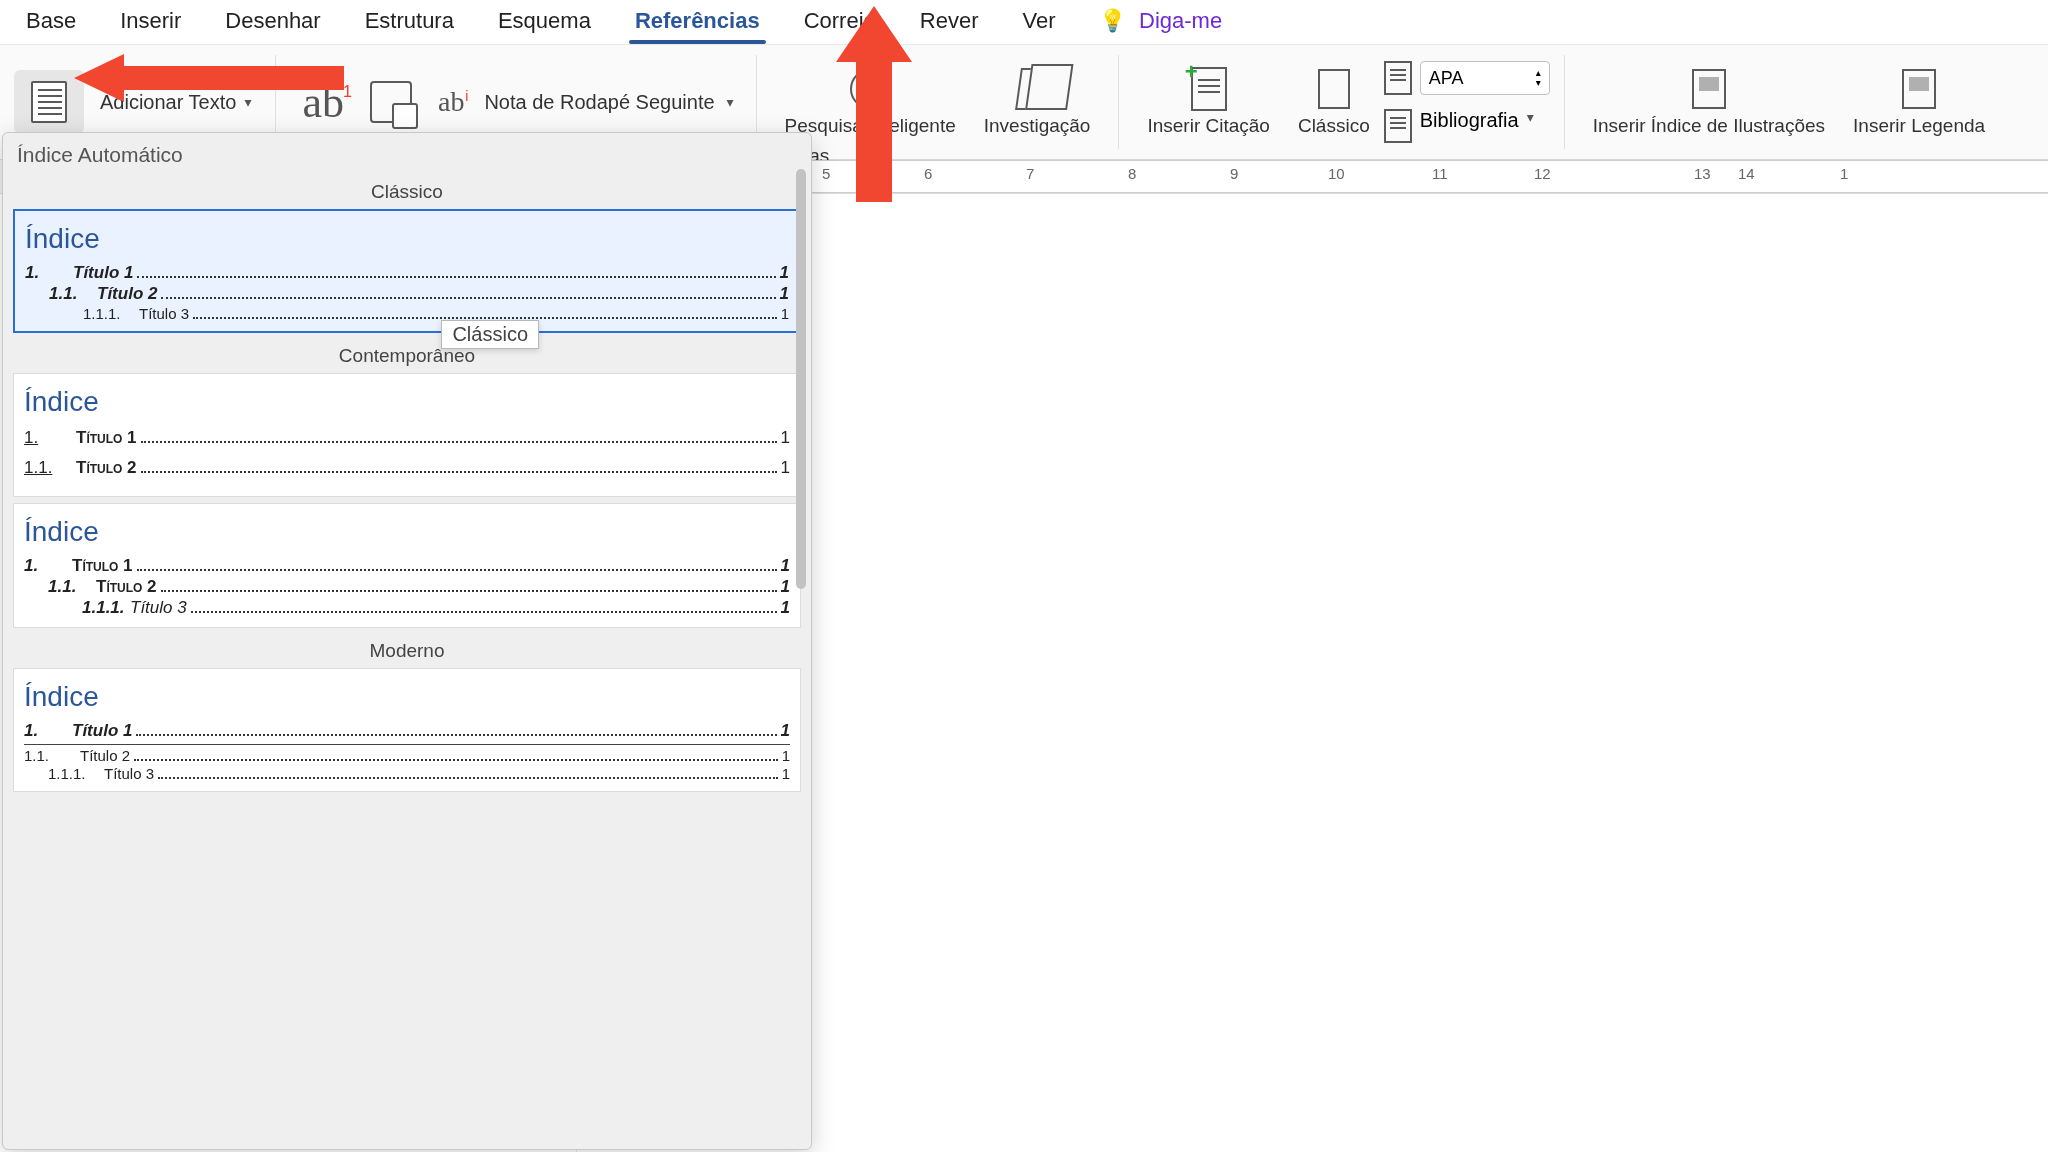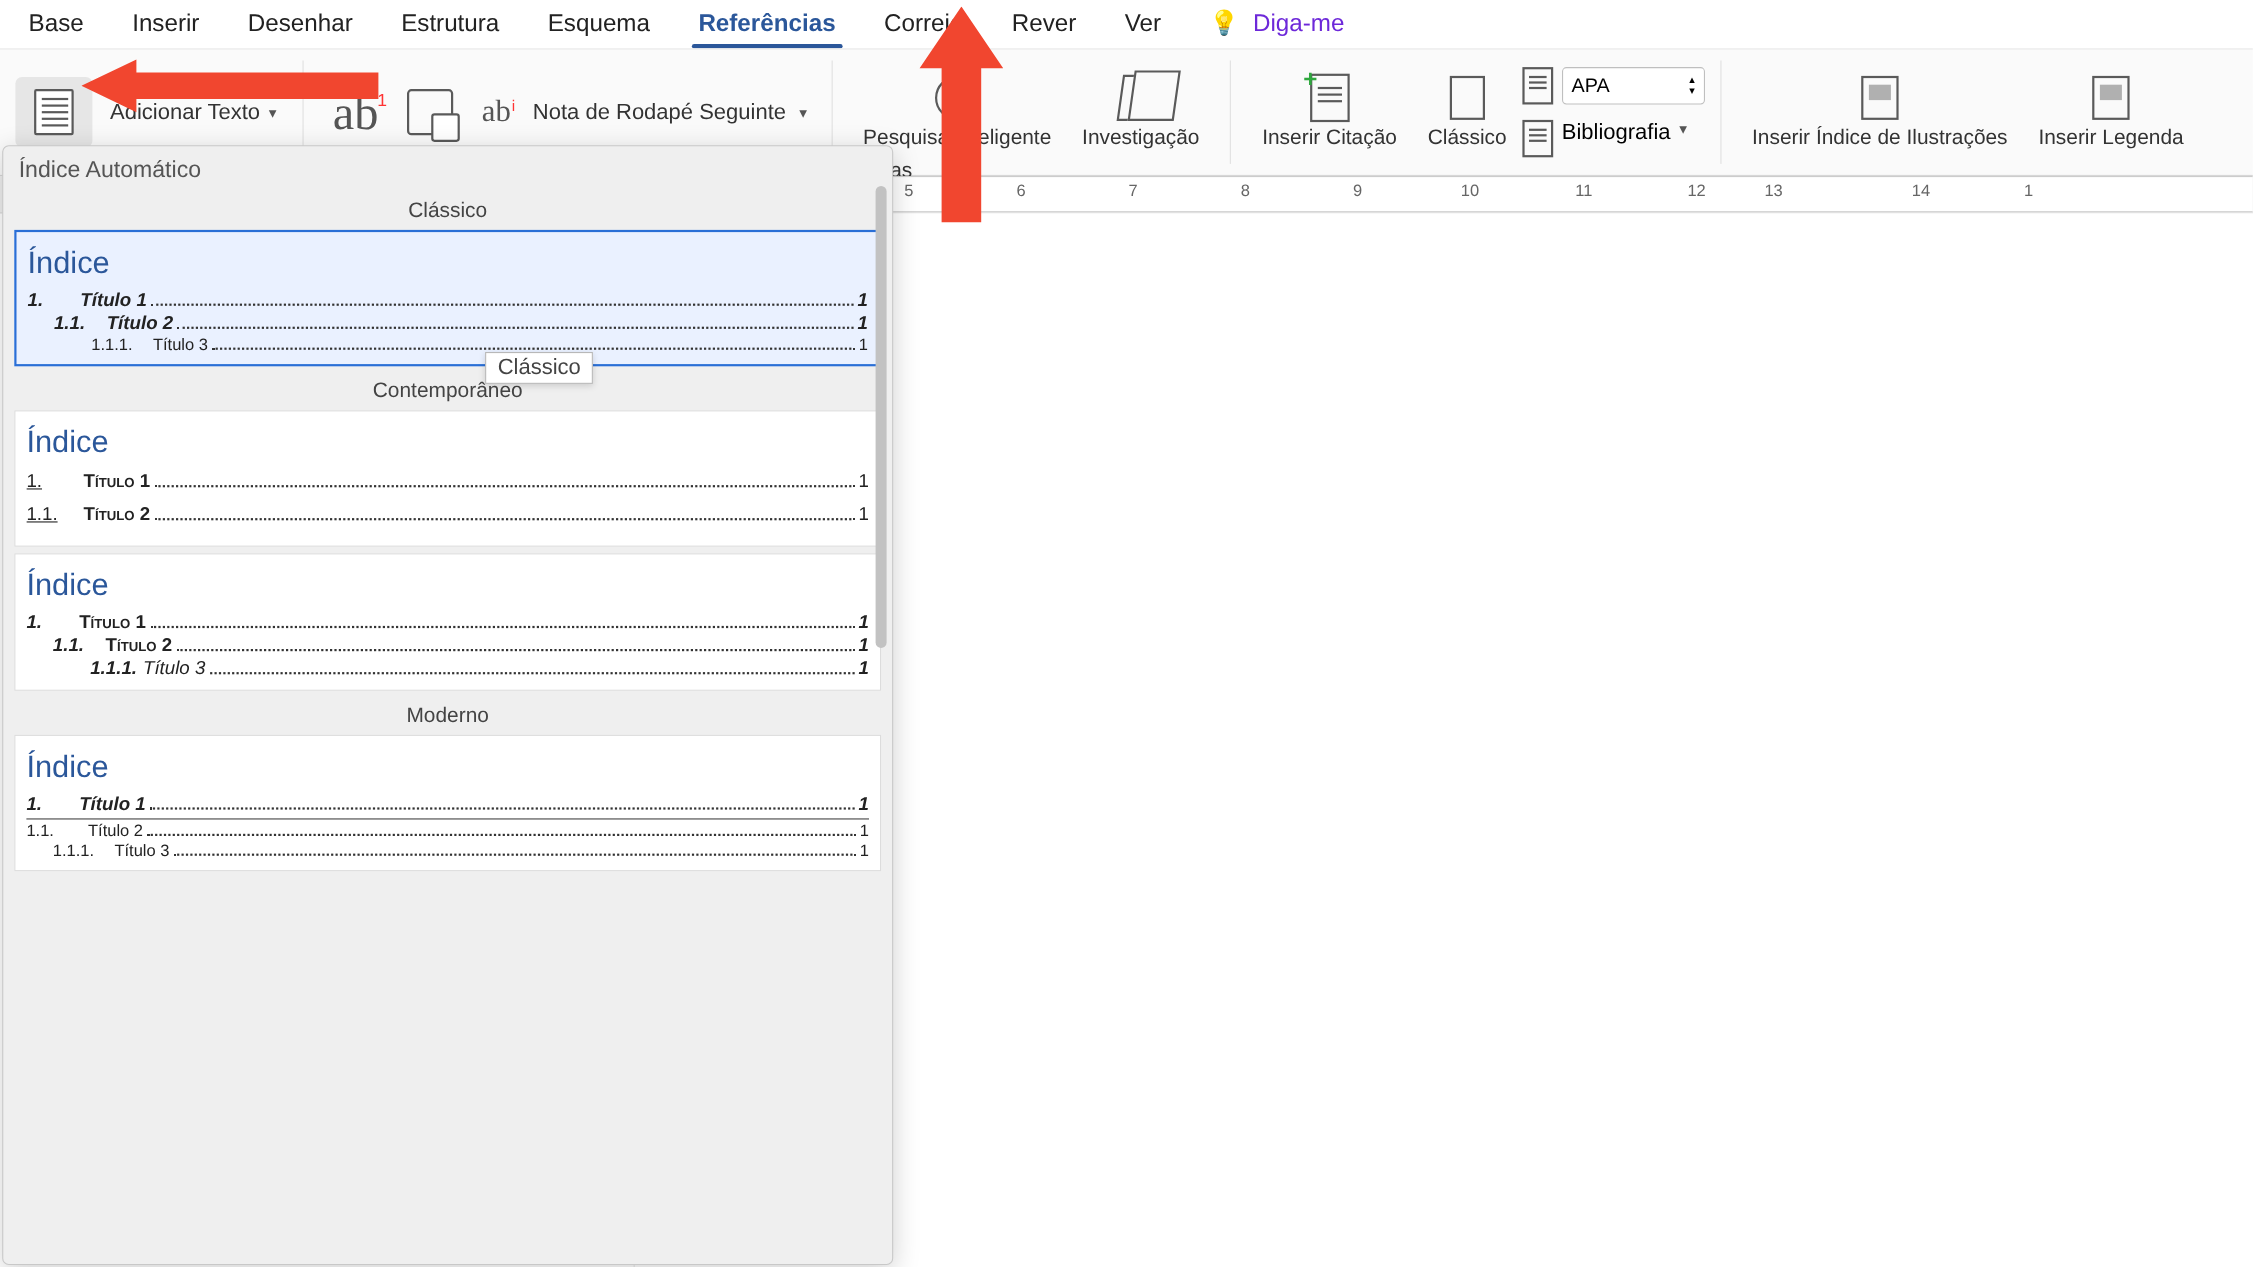--- a/index.html
+++ b/index.html
@@ -210,21 +210,21 @@
     <span class="ruler-num" style="left:42px">3</span>
     <span class="ruler-num" style="left:144px">4</span>
     <span class="ruler-num" style="left:246px">5</span>
     <span class="ruler-num" style="left:348px">6</span>
     <span class="ruler-num" style="left:450px">7</span>
     <span class="ruler-num" style="left:552px">8</span>
     <span class="ruler-num" style="left:654px">9</span>
     <span class="ruler-num" style="left:752px">10</span>
     <span class="ruler-num" style="left:856px">11</span>
     <span class="ruler-num" style="left:958px">12</span>
-    <span class="ruler-num" style="left:1028px">13</span>
+    <span class="ruler-num" style="left:1118px">13</span>
     <span class="ruler-num" style="left:1162px">14</span>
     <span class="ruler-num" style="left:1264px">1</span>
   </div>
 </div>
 
 <div class="doc-area"></div>
 
 <div class="gallery">
   <div class="gallery-title">Índice Automático</div>
 

